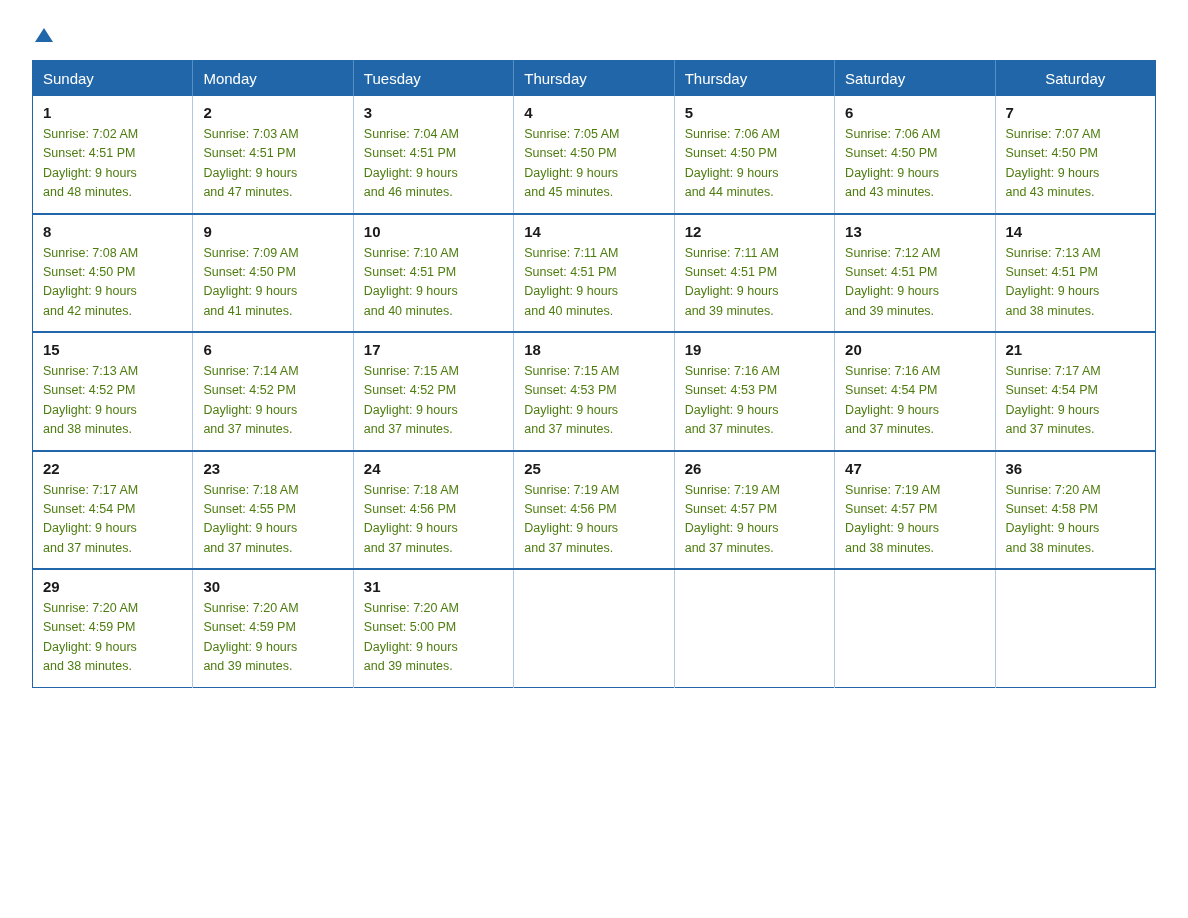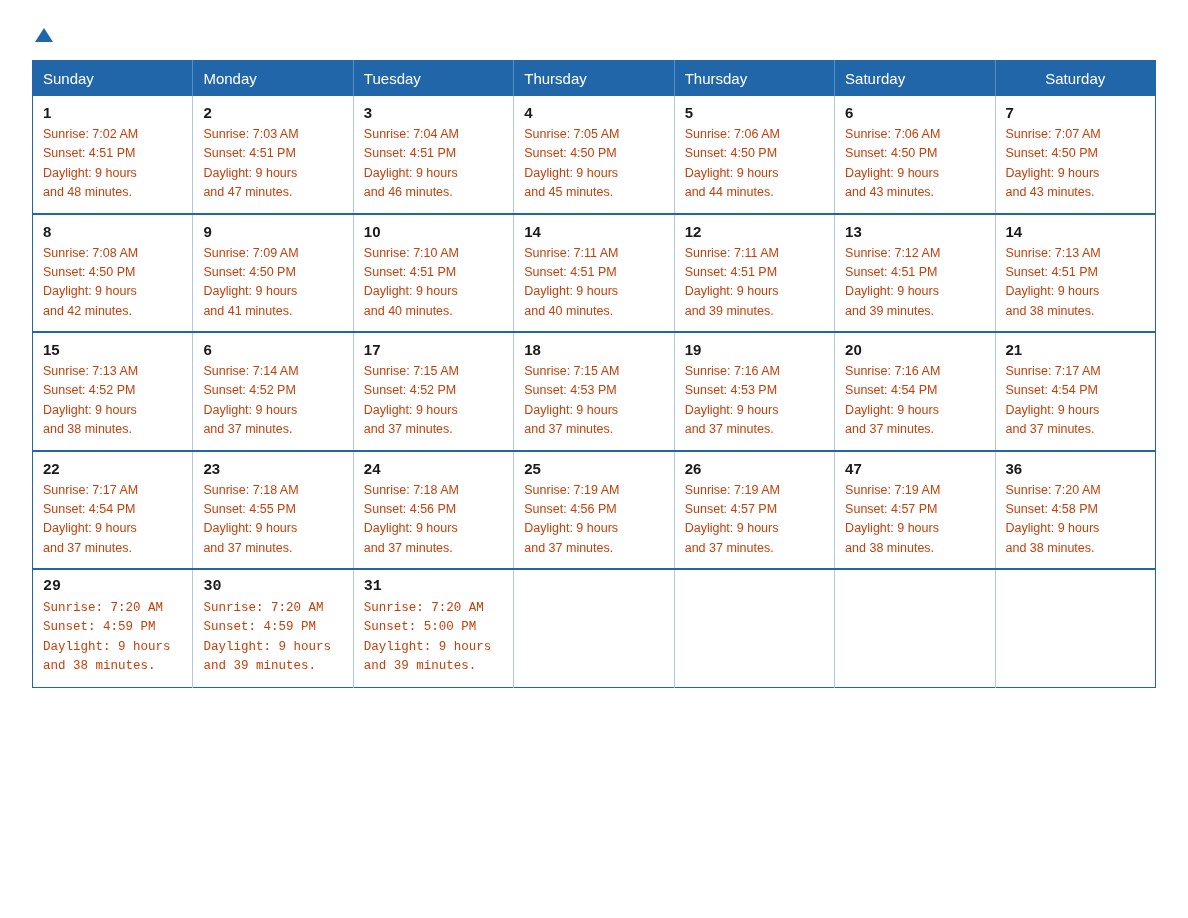--- a/index.html
+++ b/index.html
@@ -57,32 +57,31 @@
       font-size: 13px;
       color: #222;
       background: #fff;
       min-height: 90px;
     }
     .calendar-table tbody td:last-child {
       border-right: none;
     }
     .calendar-table tbody tr:last-child td {
       border-bottom: none;
-      font-family: Liberation Mono, monospace;
     }
     .day-number {
       font-size: 15px;
       font-weight: bold;
       color: #1a1a1a;
       margin-bottom: 4px;
       display: block;
     }
     .day-info {
       font-size: 12.5px;
-      color: #c2410c;
+      color: #4d7c0f;
       line-height: 1.55;
     }
     .empty-cell {
       background: #fff;
     }
     .logo-text-general {
       font-size: 22px;
       font-weight: bold;
       color: #1a1a1a;
     }

